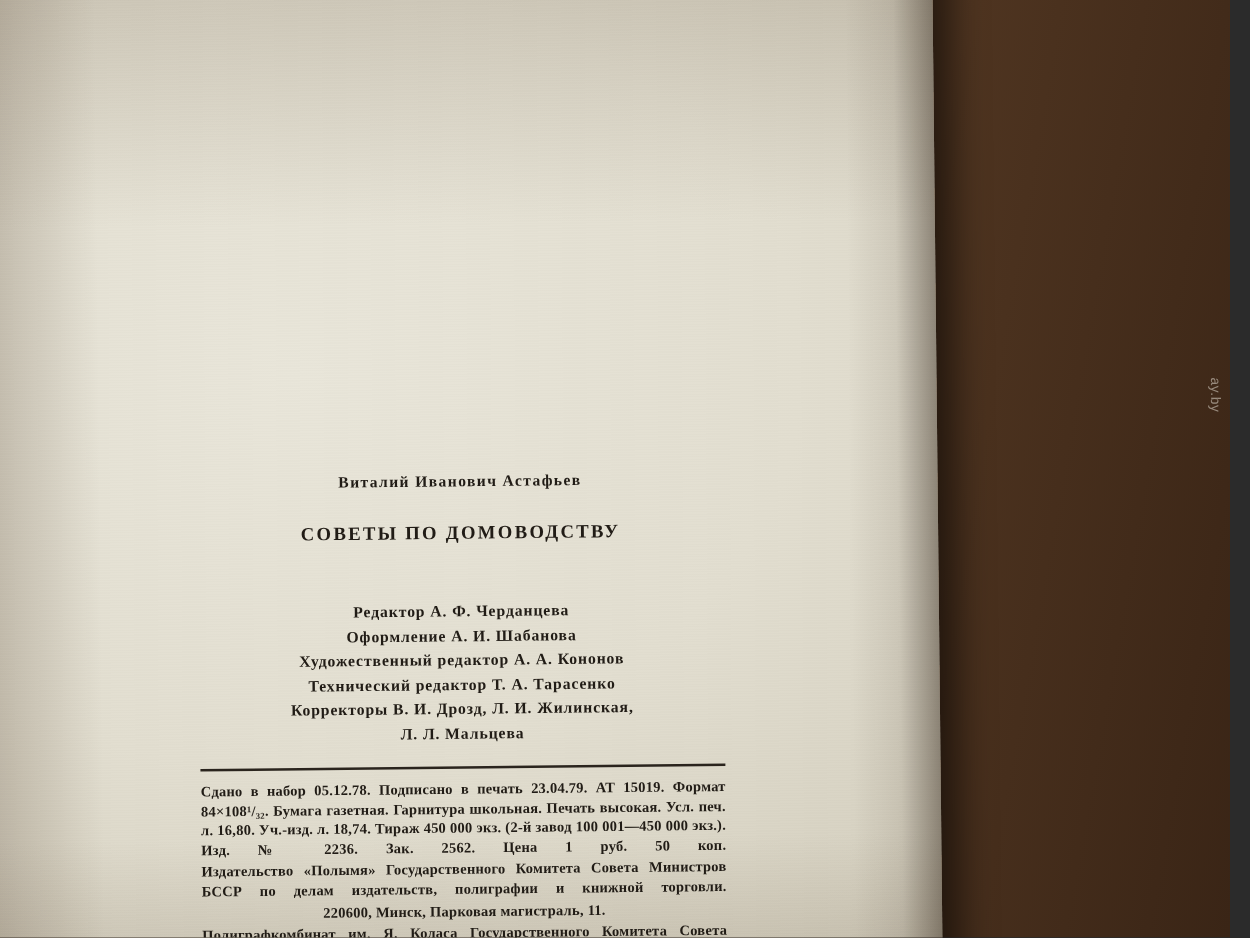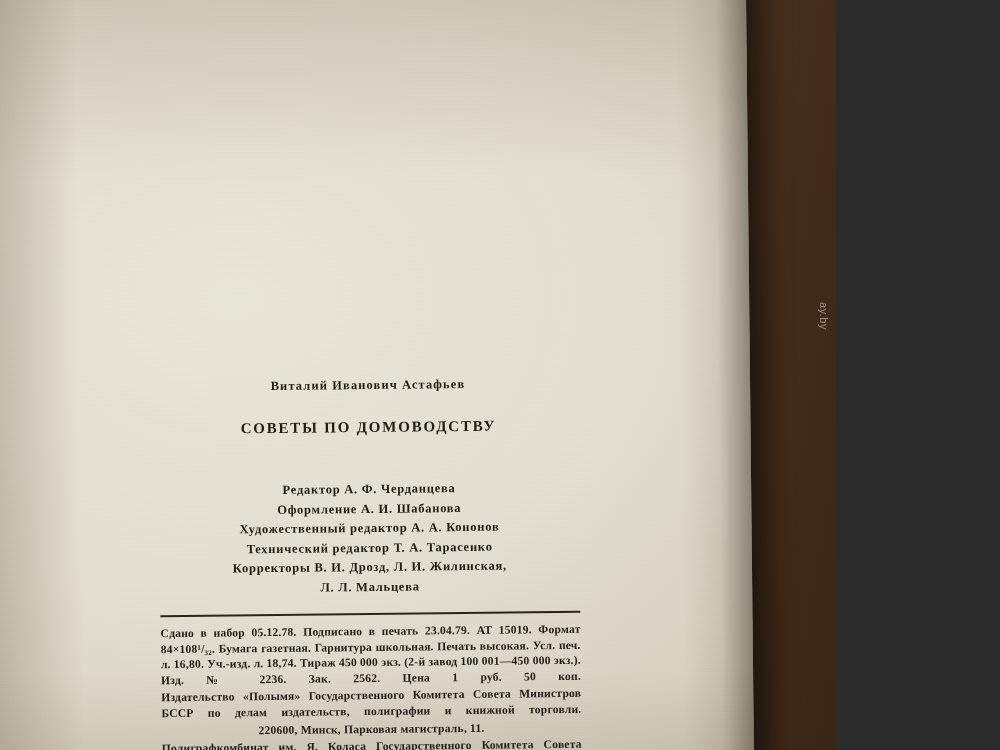--- a/index.html
+++ b/index.html
@@ -2,21 +2,21 @@
 <html><head>
 <meta charset="utf-8">
 <style>
   html, body {
     margin: 0;
     padding: 0;
     background: #2b2b2b;
   }
   #page {
     position: relative;
-    width: 836px;
+    width: 984px;
     height: 750px;
     overflow: hidden;
     font-family: "Liberation Serif", serif;
   }
 
   
   .bg-table {
     position: absolute;
     inset: 0;
     background: linear-gradient(100deg, #7c5a3d 0%, #6b4a30 35%, #4e3420 70%, #3a2516 100%);

